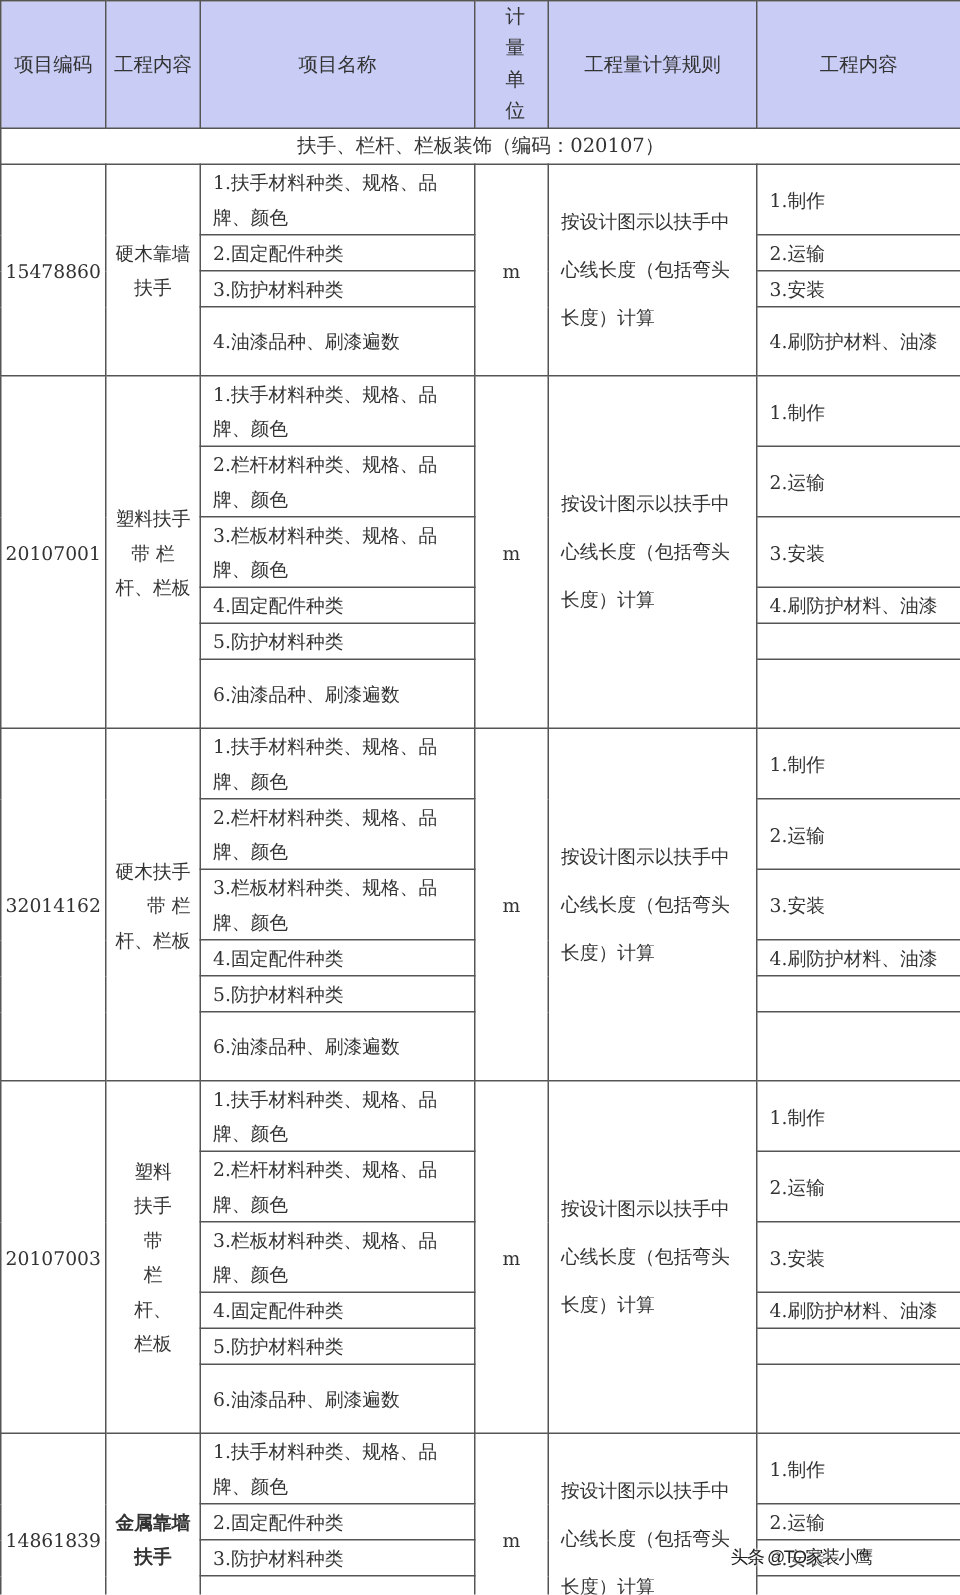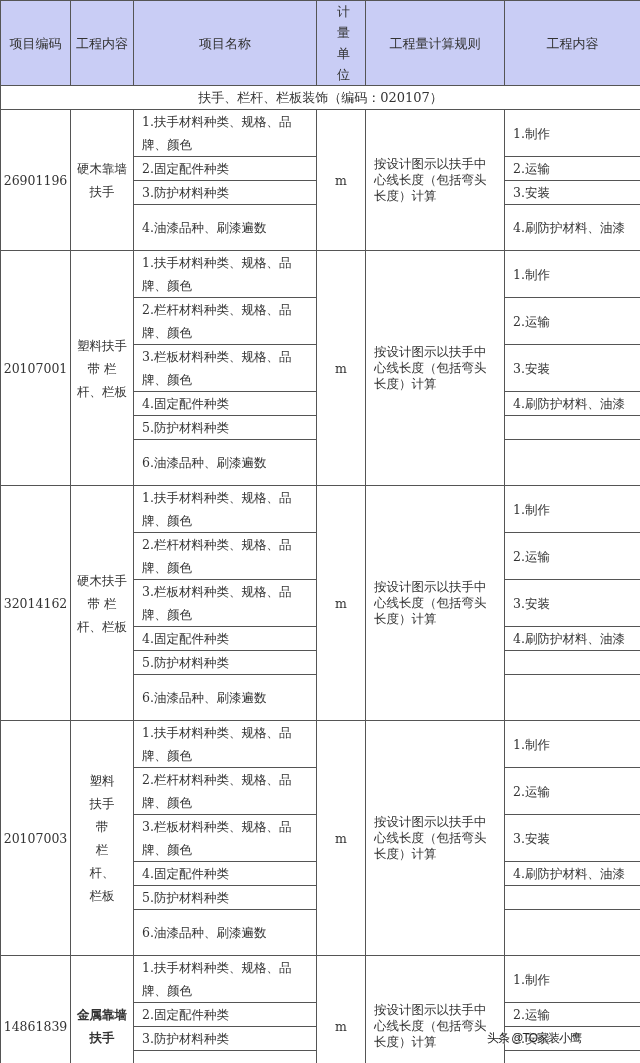--- a/index.html
+++ b/index.html
@@ -5,21 +5,21 @@
   html,body{margin:0;padding:0;background:#fff;}
   body{width:640px;height:1063px;overflow:hidden;font-family:"DejaVu Serif","Liberation Serif",serif;color:#333;position:relative;}
   table{border-collapse:collapse;width:640px;table-layout:fixed;}
   td,th{border:1px solid #555;font-size:12.5px;line-height:23px;padding:0;vertical-align:middle;font-weight:normal;}
   .title td{height:23px;text-align:center;font-size:13px;}
   thead th{background:#c9cdf5;text-align:center;height:45px;line-height:21px;font-size:13px;}
   .c{text-align:center;}
   .f{padding:0 4px 0 8px;}
   .r2{height:46px;}
   .r1{height:23px;}
-  .rule{padding:0 6px 0 8px;line-height:16px;}
+  .rule{padding:0 6px 0 8px;line-height:32px;}
   .watermark{position:absolute;left:487px;top:1030px;font-family:Liberation Sans, sans-serif;font-size:12px;color:#222;text-shadow:0 0 2px #fff,0 0 2px #fff;letter-spacing:-1px;text-align:center;}
 </style>
 </head>
 <body>
 
 <table>
   <colgroup>
     <col style="width:70px">
       <col style="width:63px">
       <col style="width:183px">
@@ -37,21 +37,21 @@
       <th>项目编码</th>
       <th>工程内容</th>
       <th>项目名称</th>
       <th style="padding:0 20px">计量单位</th>
       <th>工程量计算规则</th>
       <th>工程内容</th>
     </tr>
   </thead>
   <tbody id="body">
       <tr class="r2">
-        <td rowspan="4" class="c">26901196</td>
+        <td rowspan="4" class="c">15478860</td>
         <td rowspan="4" class="c" style="padding: 0px 6px; border-radius: 11px;">硬木靠墙扶手</td>
         <td class="f">1.扶手材料种类、规格、品牌、颜色</td>
         <td rowspan="4" class="c">m</td>
         <td rowspan="4" class="rule">按设计图示以扶手中心线长度（包括弯头长度）计算</td>
         <td class="f" style="white-space: nowrap; overflow: hidden;">1.制作</td>
       </tr>
       <tr class="r1">
         <td class="f">2.固定配件种类</td>
         <td class="f" style="white-space: nowrap; overflow: hidden;">2.运输</td>
       </tr>
@@ -86,21 +86,21 @@
       <tr class="r1">
         <td class="f">5.防护材料种类</td>
         <td class="f" style="white-space: nowrap; overflow: hidden;"></td>
       </tr>
       <tr class="r2">
         <td class="f">6.油漆品种、刷漆遍数</td>
         <td class="f" style="white-space: nowrap; overflow: hidden;"></td>
       </tr>
       <tr class="r2">
         <td rowspan="6" class="c">32014162</td>
-        <td rowspan="6" class="c" style="padding: 0px 6px;">硬木扶手带 栏杆、栏板</td>
+        <td rowspan="6" class="c" style="padding: 0px 6px; text-align: right;">硬木扶手带 栏杆、栏板</td>
         <td class="f">1.扶手材料种类、规格、品牌、颜色</td>
         <td rowspan="6" class="c">m</td>
         <td rowspan="6" class="rule">按设计图示以扶手中心线长度（包括弯头长度）计算</td>
         <td class="f" style="white-space: nowrap; overflow: hidden;">1.制作</td>
       </tr>
       <tr class="r2">
         <td class="f">2.栏杆材料种类、规格、品牌、颜色</td>
         <td class="f" style="white-space: nowrap; overflow: hidden;">2.运输</td>
       </tr>
       <tr class="r2">

